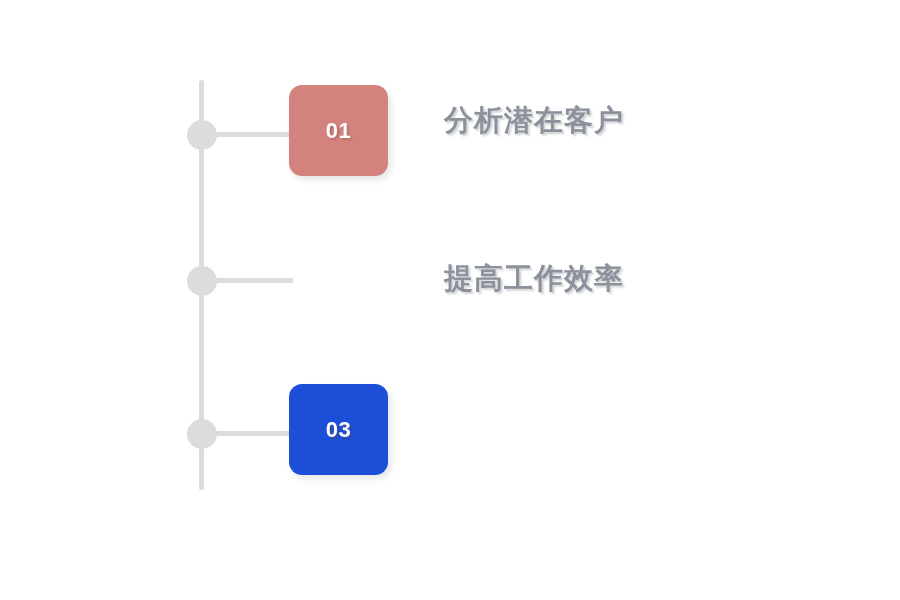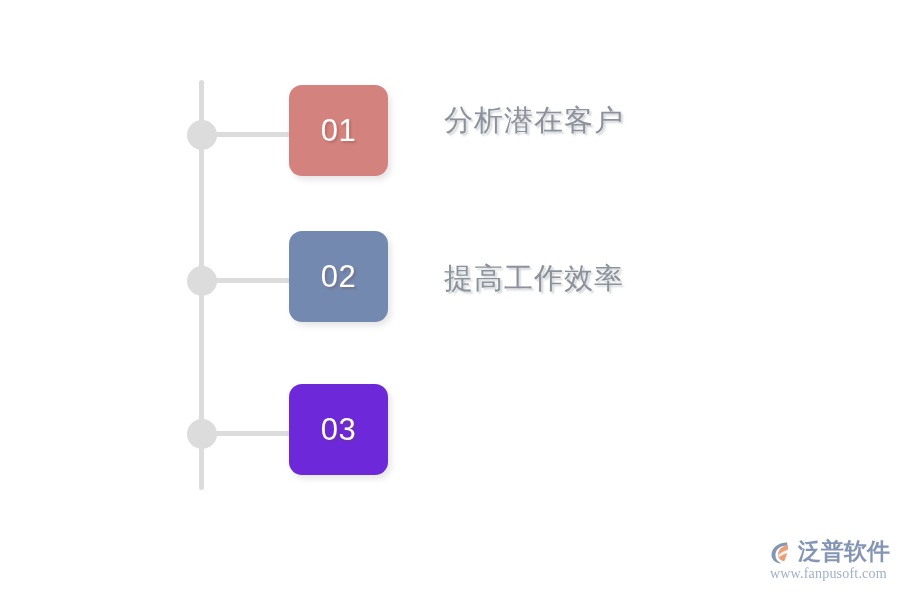--- a/index.html
+++ b/index.html
@@ -69,32 +69,32 @@
     width: 99px;
     height: 91px;
     border-radius: 13px;
     display: flex;
     align-items: center;
     justify-content: center;
     box-shadow: 3px 4px 6px rgba(0,0,0,0.10);
   }
   .badge-number {
     color: #ffffff;
-    font-size: 31px;
-    font-weight: normal;
+    font-size: 22px;
+    font-weight: bold;
     letter-spacing: 0.5px;
     text-shadow: 2px 2px 2px rgba(120,70,60,0.30);
   }
 
   .step-title {
     position: absolute;
     left: 444px;
     top: 16px;
     font-size: 29px;
-    font-weight: normal;
+    font-weight: bold;
     color: #8c919b;
     letter-spacing: 1px;
     white-space: nowrap;
     text-shadow: 2px 2px 2px rgba(140,145,155,0.40);
   }
   .step-2 .step-title { top: 28px; text-align: right; }
   .step-3 .step-title { top: 46px; }
 
   
   .watermark {
@@ -144,39 +144,25 @@
     <div class="connector"></div>
     <div class="badge" style="background:#d4827d">
       <span class="badge-number">01</span>
     </div>
     <div class="step-title">分析潜在客户</div>
   </div>
 
   <div class="step step-2">
     <div class="node-dot"></div>
     <div class="connector"></div>
-    <div class="badge" style="background:#7389b0">
-      <span class="badge-number">02</span>
-    </div>
     <div class="step-title">提高工作效率</div>
   </div>
 
   <div class="step step-3">
     <div class="node-dot"></div>
     <div class="connector"></div>
-    <div class="badge" style="background:#6d28d9">
+    <div class="badge" style="background:#1d4ed8">
       <span class="badge-number">03</span>
     </div>
   </div>
 
-  <div class="watermark">
-    <div class="logo-row">
-      <svg class="logo-mark" viewBox="0 0 32 32">
-        <path d="M22 5 C11 5 4 12 4 19 C4 25 9 29 15 29 C11 27 8.5 24 8.5 19.5 C8.5 13 14 8.5 22 8.5 Z" fill="#8496b4"></path>
-        <path d="M23 8 C16 9 11.5 13.5 11.5 19 C11.5 23 14.5 26 18.5 26.5 C21 22 23 15 23 8 Z" fill="#e8a07a"></path>
-        <path d="M12 19.5 C14 17 18 14.5 23 13.5 L23 17 C19 18 15 20 12.5 22 Z" fill="#ffffff" opacity="0.85"></path>
-      </svg>
-      <span class="logo-text">泛普软件</span>
-    </div>
-    <div class="logo-url">www.fanpusoft.com</div>
-  </div>
 
 </div>
 
 </body></html>

